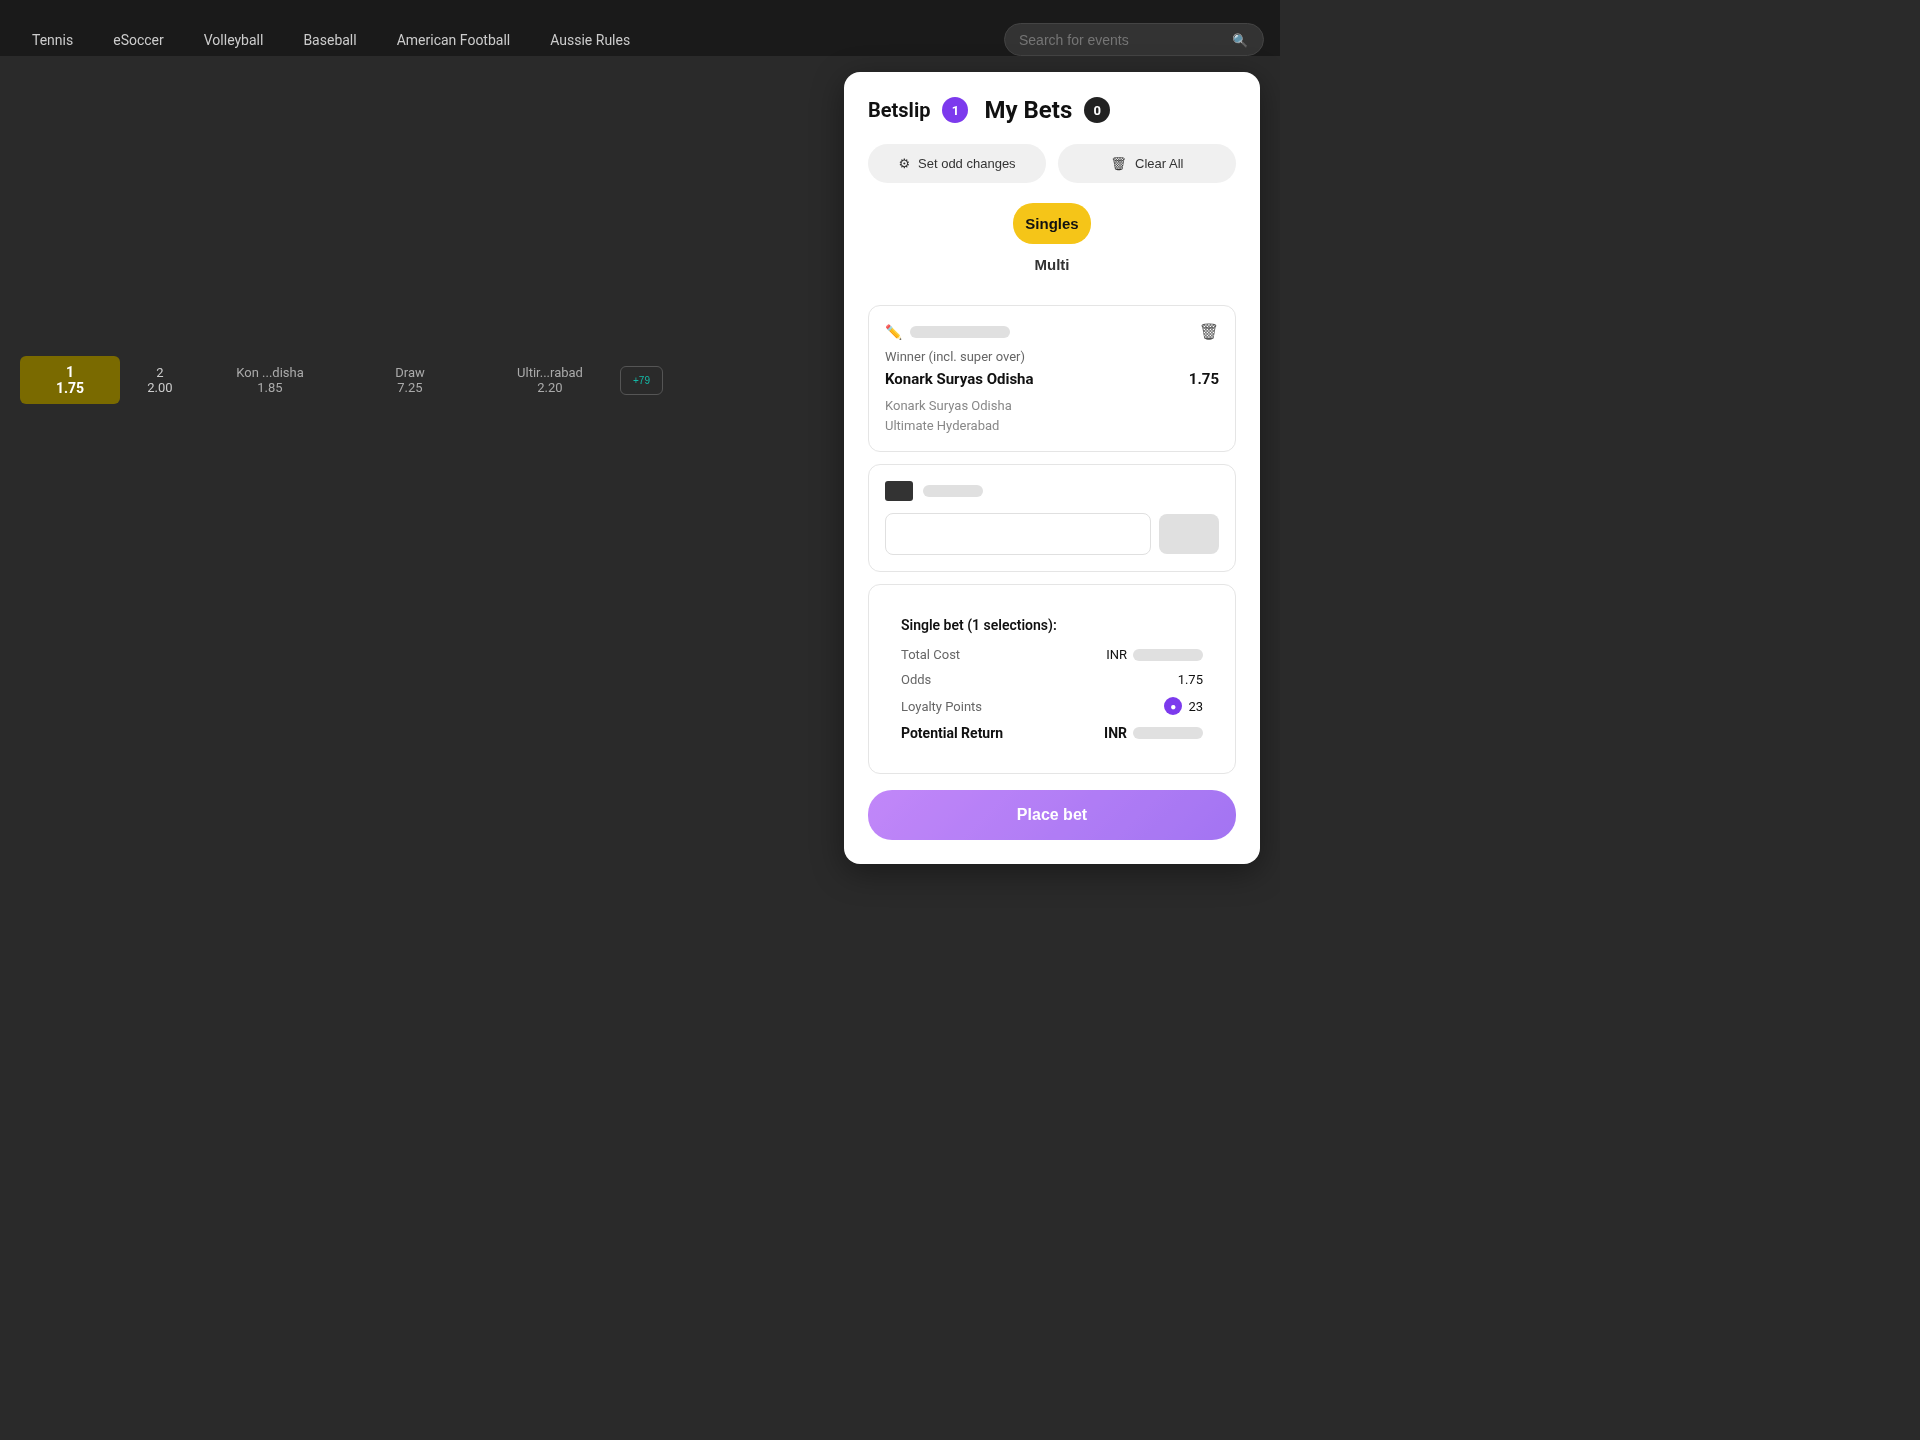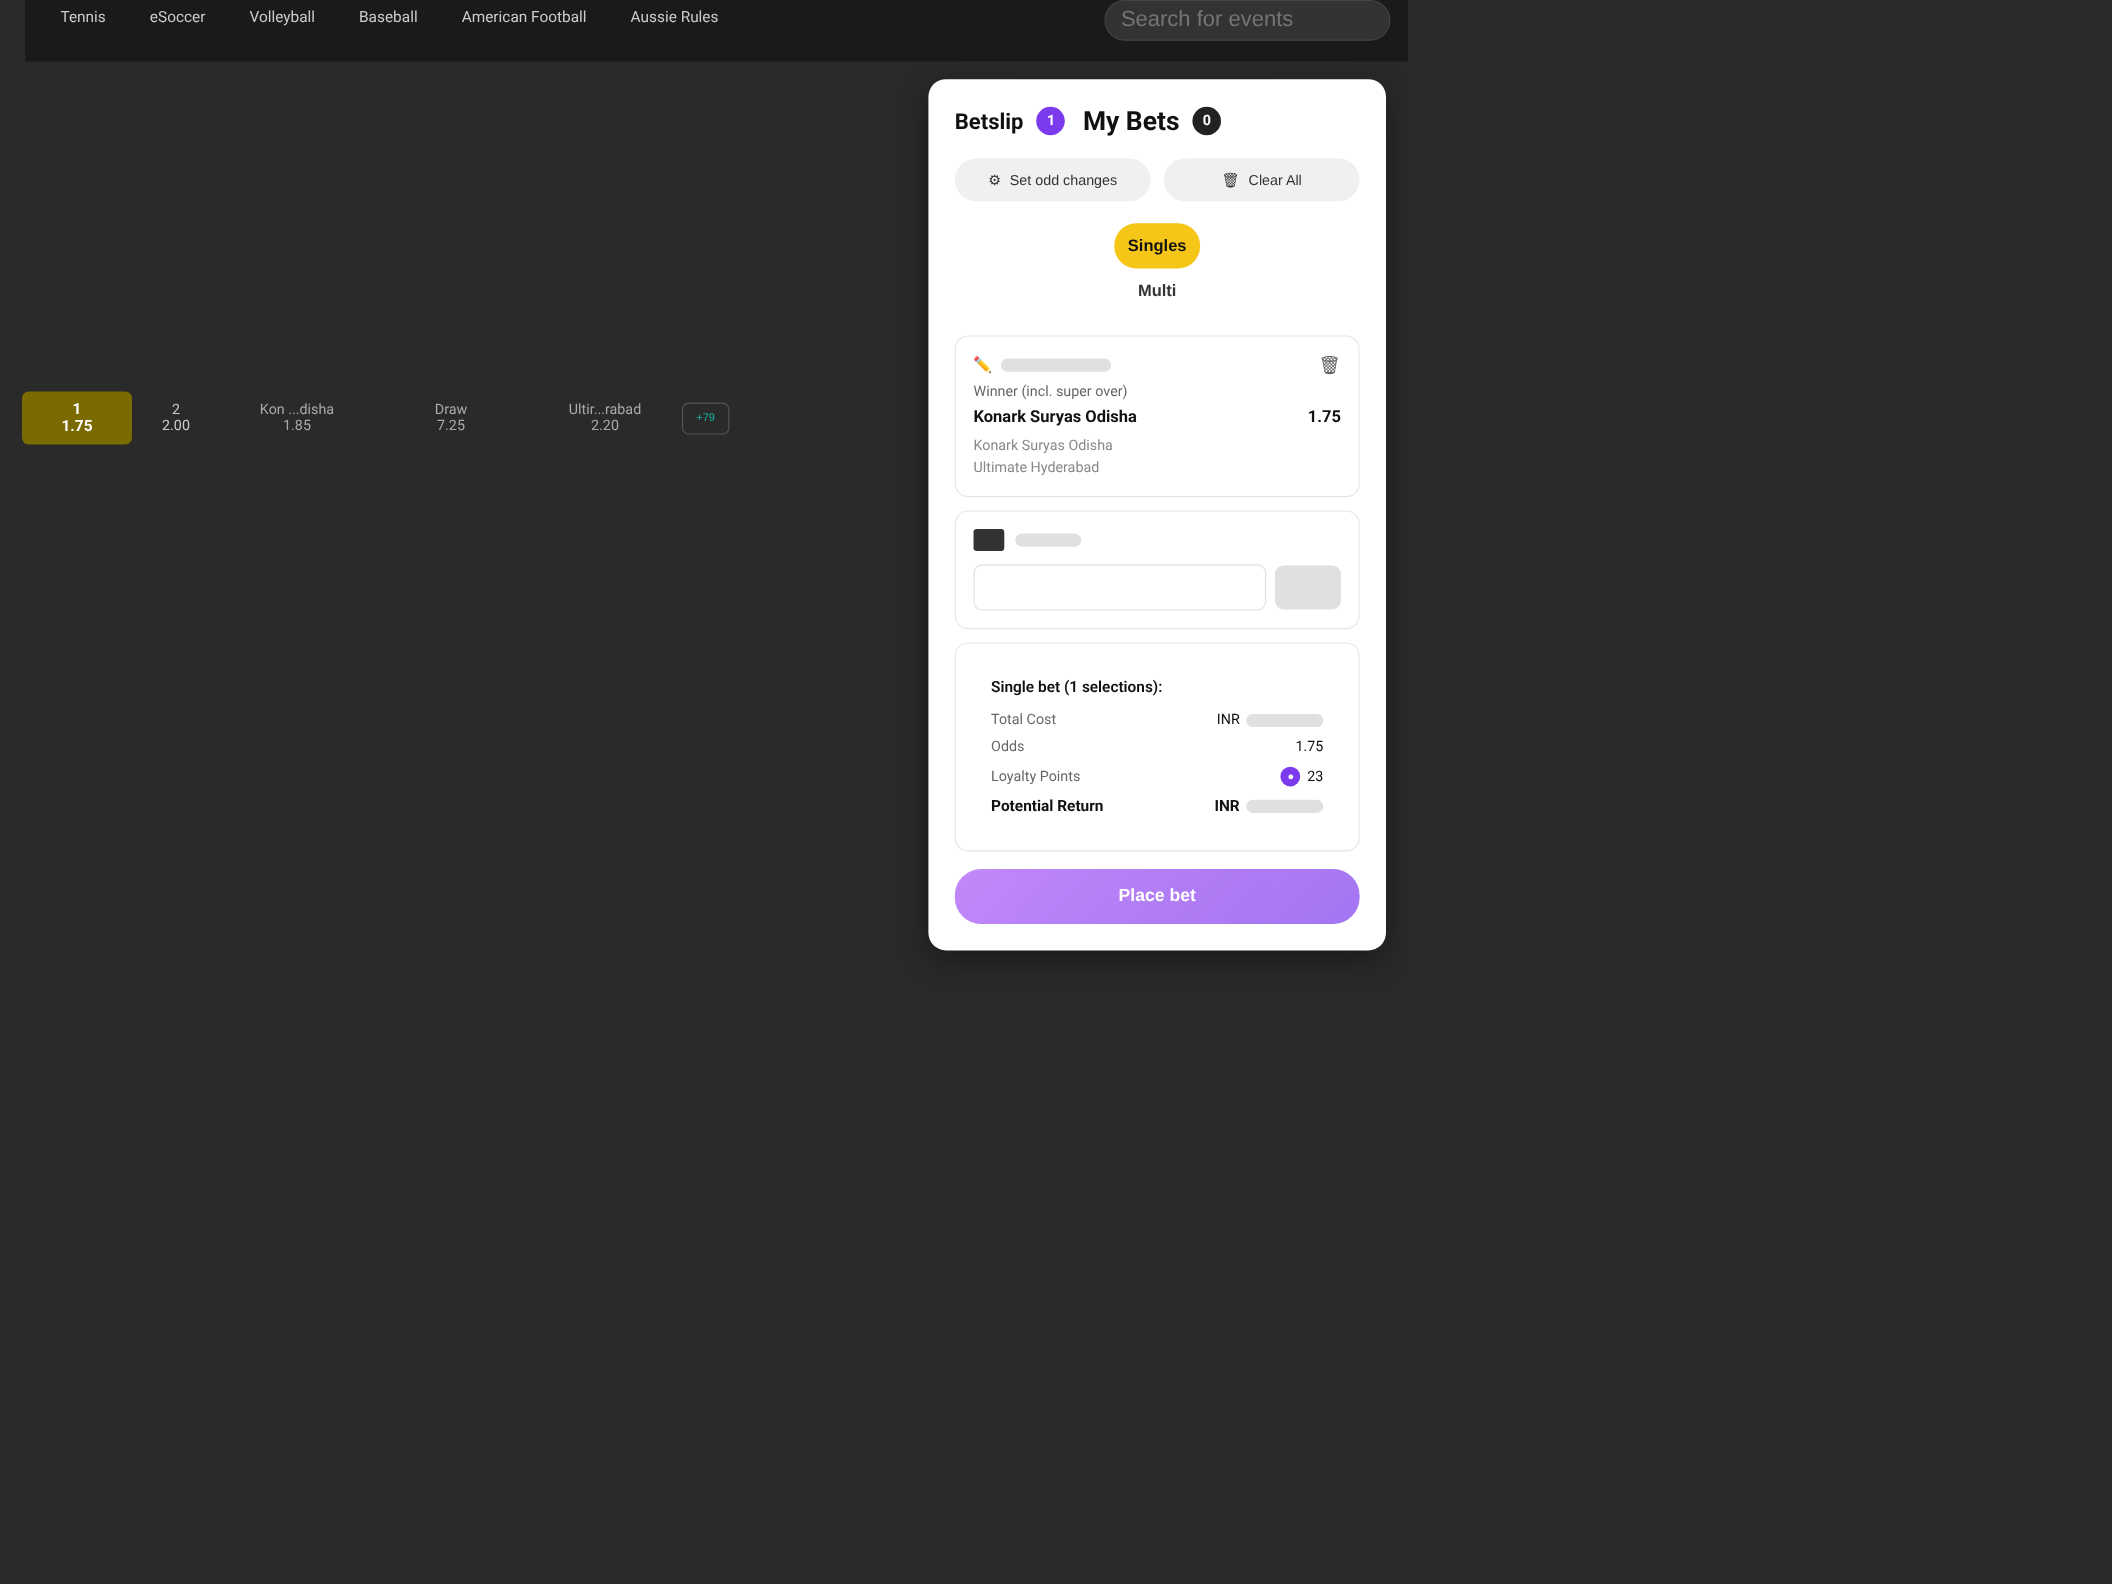--- a/index.html
+++ b/index.html
@@ -10,24 +10,23 @@
       height: 960px;
       overflow: hidden;
       position: relative;
     }
 
     
     .top-nav {
       background: #1a1a1a;
       height: 56px;
       display: flex;
-      align-items: flex-start;
+      align-items: flex-end;
       padding: 0 16px;
       gap: 8px;
-      margin-left: 23px;
     }
 
     .nav-item {
       color: #ccc;
       font-size: 14px;
       padding: 8px 16px;
       cursor: pointer;
       white-space: nowrap;
       border-radius: 4px;
     }
@@ -42,21 +41,21 @@
       padding: 6px 14px;
       width: 260px;
       gap: 8px;
     }
 
     .search-bar input {
       background: transparent;
       border: none;
       outline: none;
       color: #aaa;
-      font-size: 20px;
+      font-size: 14px;
       flex: 1;
     }
 
     
     .content-area {
       background: #2a2a2a;
       height: calc(100% - 56px);
       position: relative;
       display: flex;
     }

